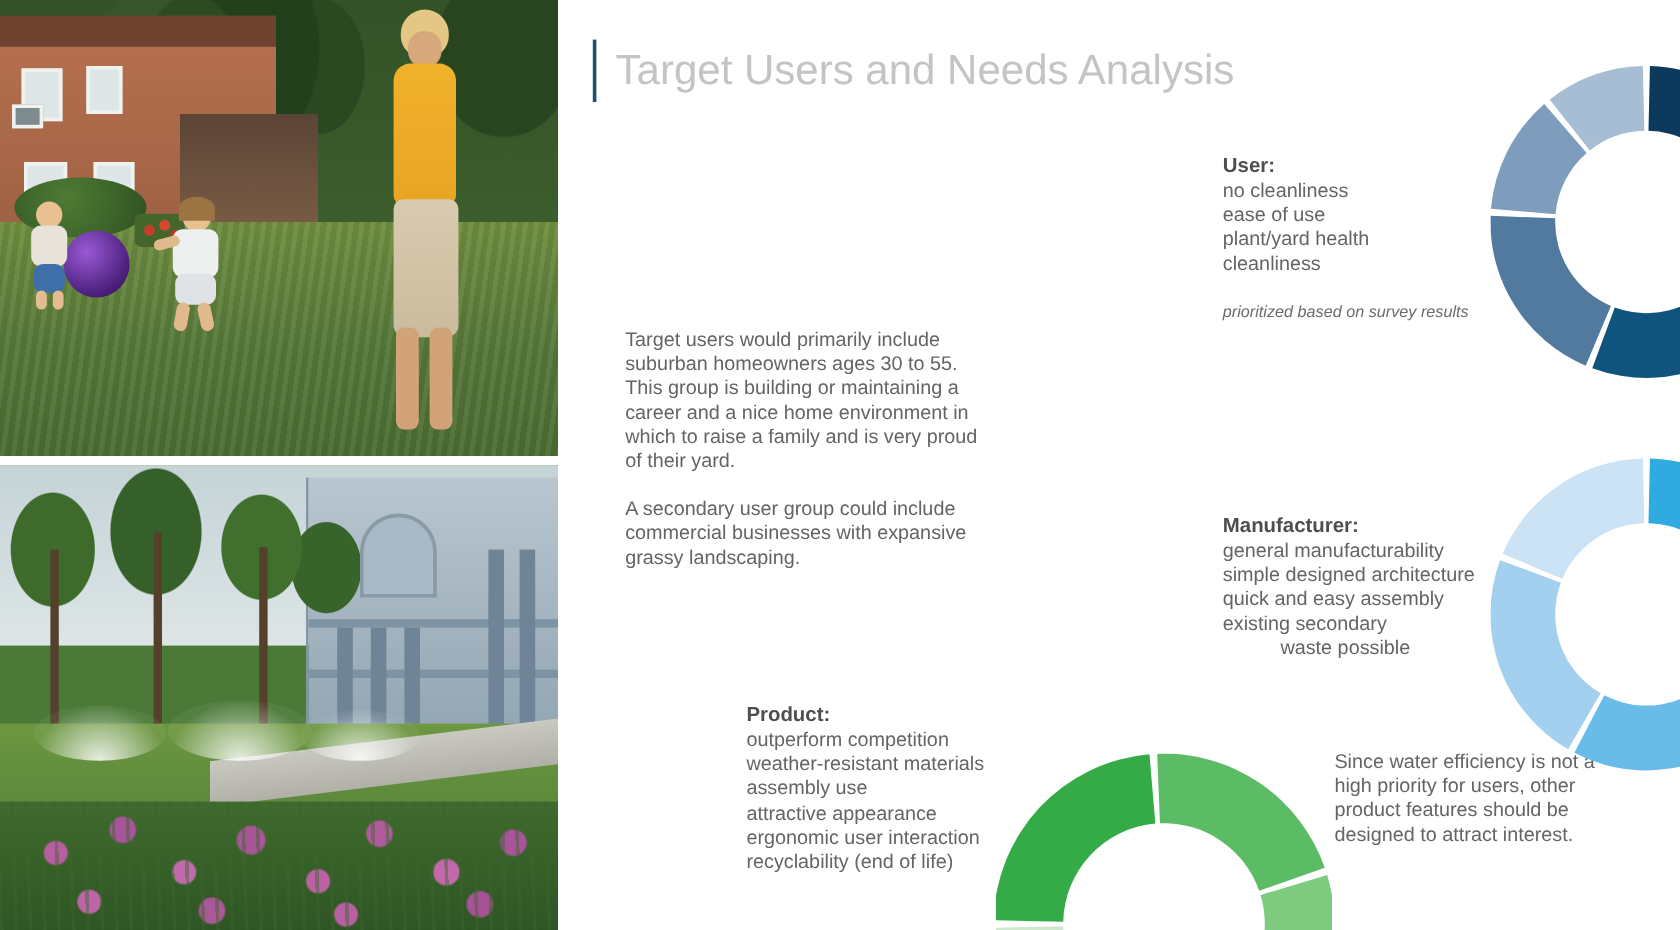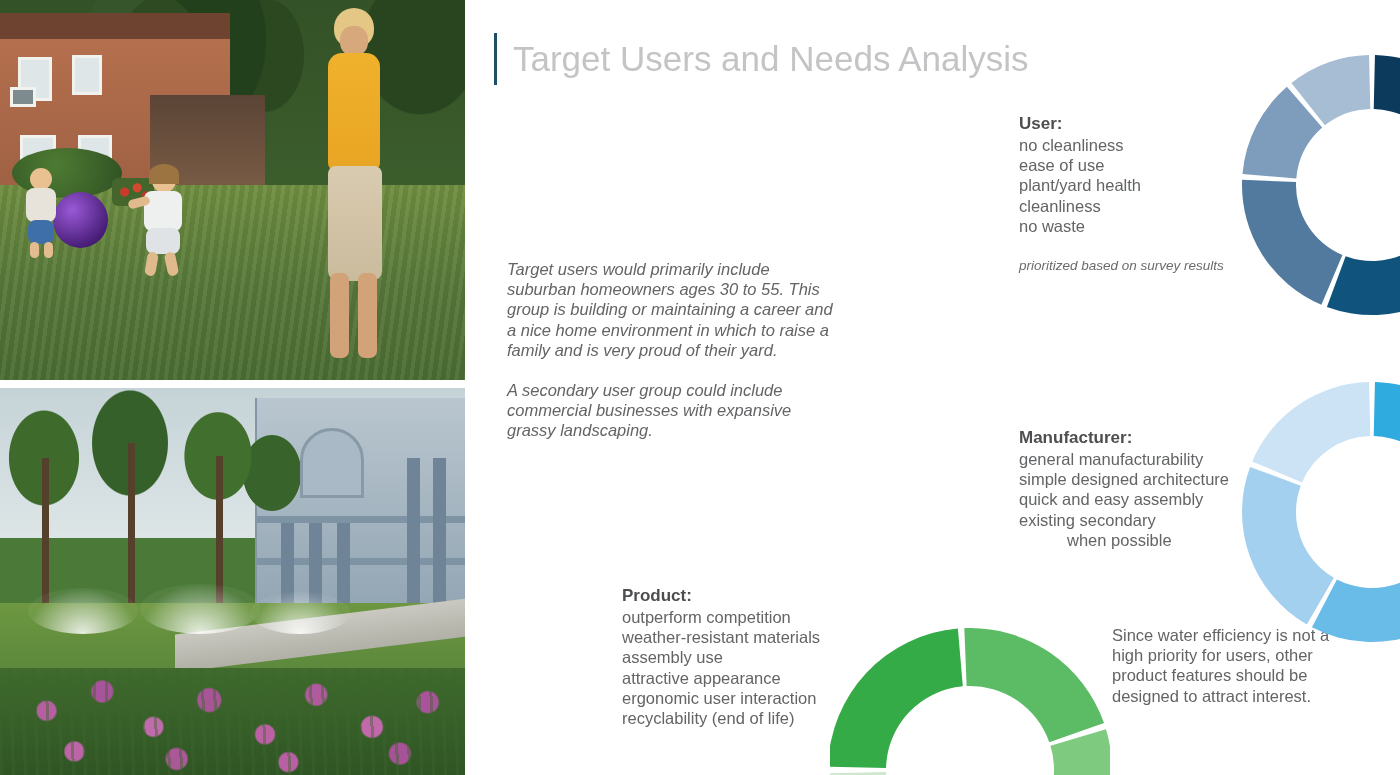--- a/index.html
+++ b/index.html
@@ -231,21 +231,21 @@
 
   .body-text {
     position: absolute;
     left: 505px;
     top: 257px;
     width: 330px;
     font-size: 16.5px;
     line-height: 20.2px;
     color: #636466;
   }
-  .body-text p { margin: 2px; font-style: italic; }
+  .body-text p { margin: 16px; }
   .body-text p + p { margin-top: 20px; }
 
   .block { position: absolute; }
   .block h3 {
     margin: 0 0 1px 0;
     font-size: 17px;
     font-weight: bold;
     color: #4d4e50;
   }
   .block ul {
@@ -261,21 +261,21 @@
     color: #636466;
   }
   .indent { padding-left: 48px; }
   .caption {
     margin-top: 22px;
     font-size: 13.5px;
     font-style: italic;
     color: #6a6b6d;
   }
 
-  .block-user { left: 1019px; top: 114px; width: 260px; }
+  .block-user { left: 1019px; top: 128px; width: 260px; }
   .block-manufacturer { left: 1019px; top: 428px; width: 240px; }
   .block-product { left: 622px; top: 586px; width: 230px; }
   .block-conclusions { left: 1112px; top: 625px; width: 250px; }
 
   .donut { position: absolute; }
   .donut-user { left: 1242px; top: 48px; }
   .donut-manufacturer { left: 1242px; top: 375px; }
   .donut-product { left: 830px; top: 628px; }
 </style>
 </head>
@@ -364,33 +364,32 @@
   <p>A secondary user group could include commercial businesses with expansive grassy landscaping.</p>
 </div>
 
 <div class="block block-user">
   <h3>User:</h3>
   <ul>
     <li>no cleanliness</li>
     <li>ease of use</li>
     <li>plant/yard health</li>
     <li>cleanliness</li>
-    <li>no waste</li>
   </ul>
   <div class="caption">prioritized based on survey results</div>
 </div>
 
 <div class="block block-manufacturer">
   <h3>Manufacturer:</h3>
   <ul>
     <li>general manufacturability</li>
     <li>simple designed architecture</li>
     <li>quick and easy assembly</li>
     <li>existing secondary</li>
-    <li class="indent">when possible</li>
+    <li class="indent">waste possible</li>
   </ul>
 </div>
 
 <div class="block block-product">
   <h3>Product:</h3>
   <ul>
     <li>outperform competition</li>
     <li>weather-resistant materials</li>
     <li>assembly use</li>
     <li>attractive appearance</li>

